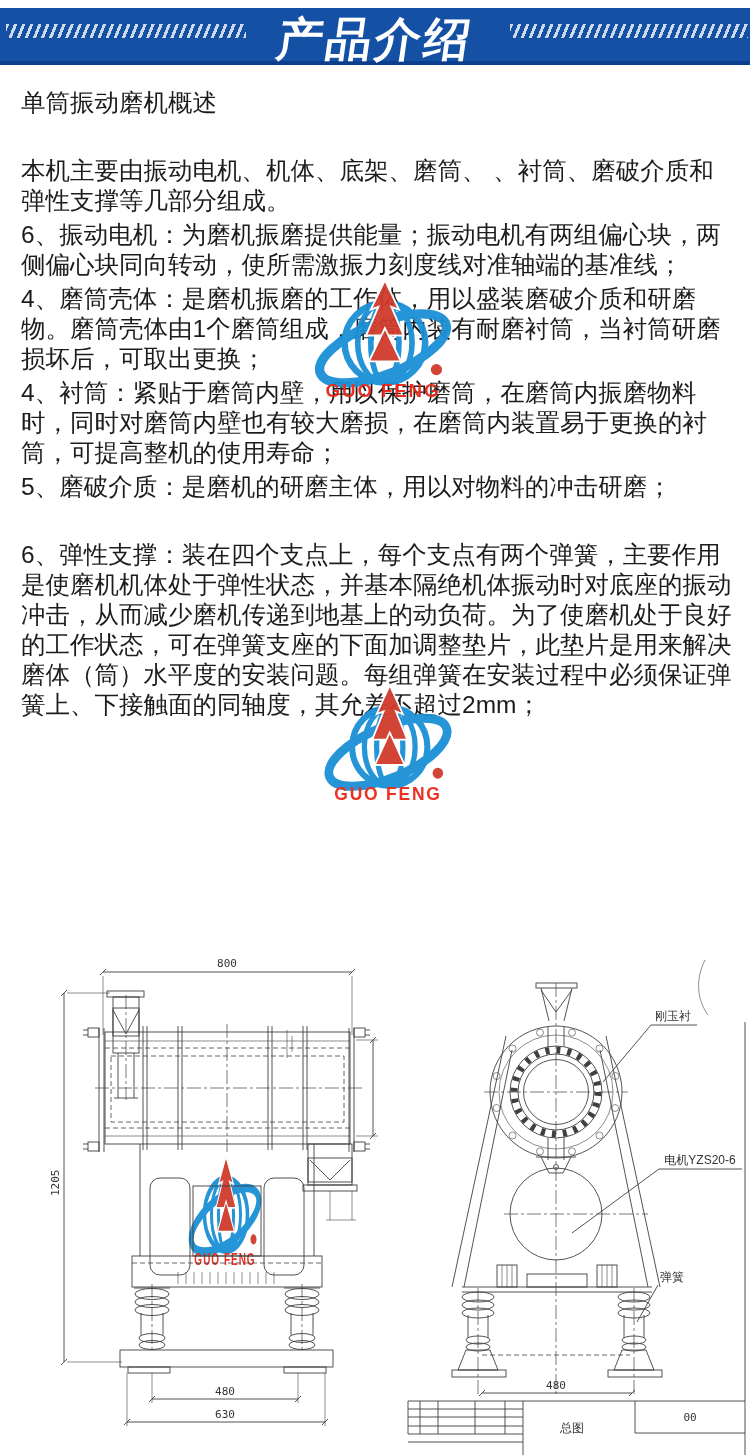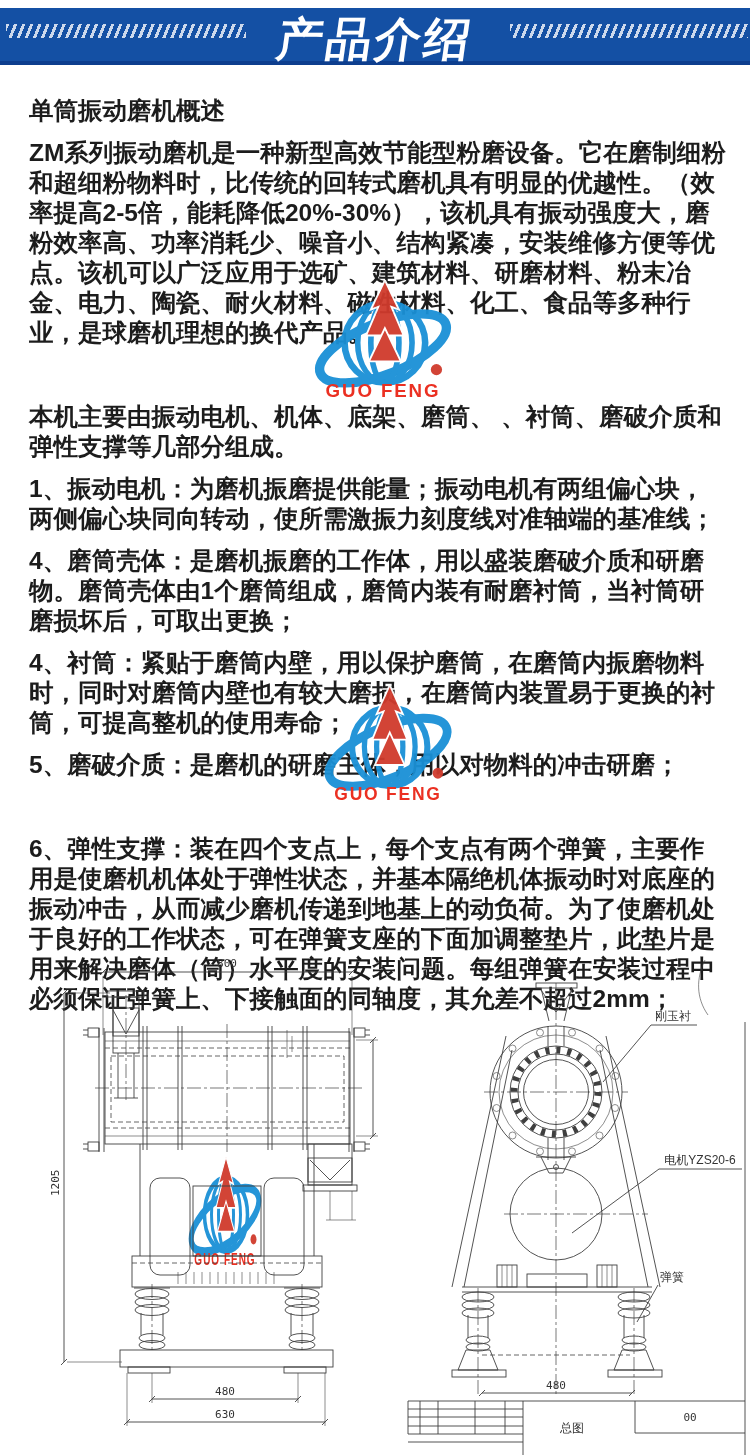--- a/index.html
+++ b/index.html
@@ -13,21 +13,21 @@
            background:repeating-linear-gradient(112deg,#cdd9ec 0 3px,transparent 3px 7.5px);}
   .stripes.left{left:6px;width:240px;}
   .stripes.right{right:2px;width:238px;}
   .banner-title{position:absolute;left:0;right:0;top:1px;text-align:center;
                 color:#fff;font-size:46px;font-weight:bold;letter-spacing:3px;
                 transform:skewX(-8deg);white-space:nowrap;}
 
   
   .doc{position:absolute;left:17px;top:84px;width:722px;
        font-size:24.5px;line-height:30px;color:#1c1c1c;}
-  .doc p{margin:12px;font-weight:bold;}
+  .doc p{margin:4px;}
   .gap30{height:30px;}
 
   
   .wm{position:absolute;opacity:.95;pointer-events:none;}
 
   
   .drawing{position:absolute;left:0;top:945px;width:750px;height:510px;}
   .ln{stroke:#3f3f3f;fill:none;stroke-width:.9;}
   .tn{stroke:#3f3f3f;fill:none;stroke-width:.6;}
   .dsh{stroke:#3f3f3f;fill:none;stroke-width:.8;stroke-dasharray:5 3;}
@@ -42,24 +42,23 @@
 <div id="page">
 
   <div class="banner">
     <div class="stripes left"></div>
     <div class="banner-title">产品介绍</div>
     <div class="stripes right"></div>
   </div>
 
   <div class="doc">
     <p>单筒振动磨机概述</p>
-    <p>ZM系列振动磨机是一种新型高效节能型粉磨设备。它在磨制细粉和超细粉物料时，比传统的回转式磨机具有明显的优越性。（效率提高2-5倍，能耗降低20%-30%），该机具有振动强度大，磨粉效率高、功率消耗少、噪音小、结构紧凑，安装维修方便等优点。该机可以广泛应用于选矿、建筑材料、研磨材料、粉末冶金、电力、陶瓷、耐火材料、磁性材料、化工、食品等多种行业，是球磨机理想的换代产品。</p>
     <div class="gap30"></div>
     <p>本机主要由振动电机、机体、底架、磨筒、 、衬筒、磨破介质和弹性支撑等几部分组成。</p>
-    <p>1、振动电机：为磨机振磨提供能量；振动电机有两组偏心块，两侧偏心块同向转动，使所需激振力刻度线对准轴端的基准线；</p>
+    <p>6、振动电机：为磨机振磨提供能量；振动电机有两组偏心块，两侧偏心块同向转动，使所需激振力刻度线对准轴端的基准线；</p>
     <p>4、磨筒壳体：是磨机振磨的工作体，用以盛装磨破介质和研磨物。磨筒壳体由1个磨筒组成，磨筒内装有耐磨衬筒，当衬筒研磨损坏后，可取出更换；</p>
     <p>4、衬筒：紧贴于磨筒内壁，用以保护磨筒，在磨筒内振磨物料时，同时对磨筒内壁也有较大磨损，在磨筒内装置易于更换的衬筒，可提高整机的使用寿命；</p>
     <p>5、磨破介质：是磨机的研磨主体，用以对物料的冲击研磨；</p>
     <div class="gap30"></div>
     <p>6、弹性支撑：装在四个支点上，每个支点有两个弹簧，主要作用是使磨机机体处于弹性状态，并基本隔绝机体振动时对底座的振动冲击，从而减少磨机传递到地基上的动负荷。为了使磨机处于良好的工作状态，可在弹簧支座的下面加调整垫片，此垫片是用来解决磨体（筒）水平度的安装问题。每组弹簧在安装过程中必须保证弹簧上、下接触面的同轴度，其允差不超过2mm；</p>
   </div>
 
   <svg width="0" height="0" style="position:absolute">
     <defs>
       <g id="gf-logo">

